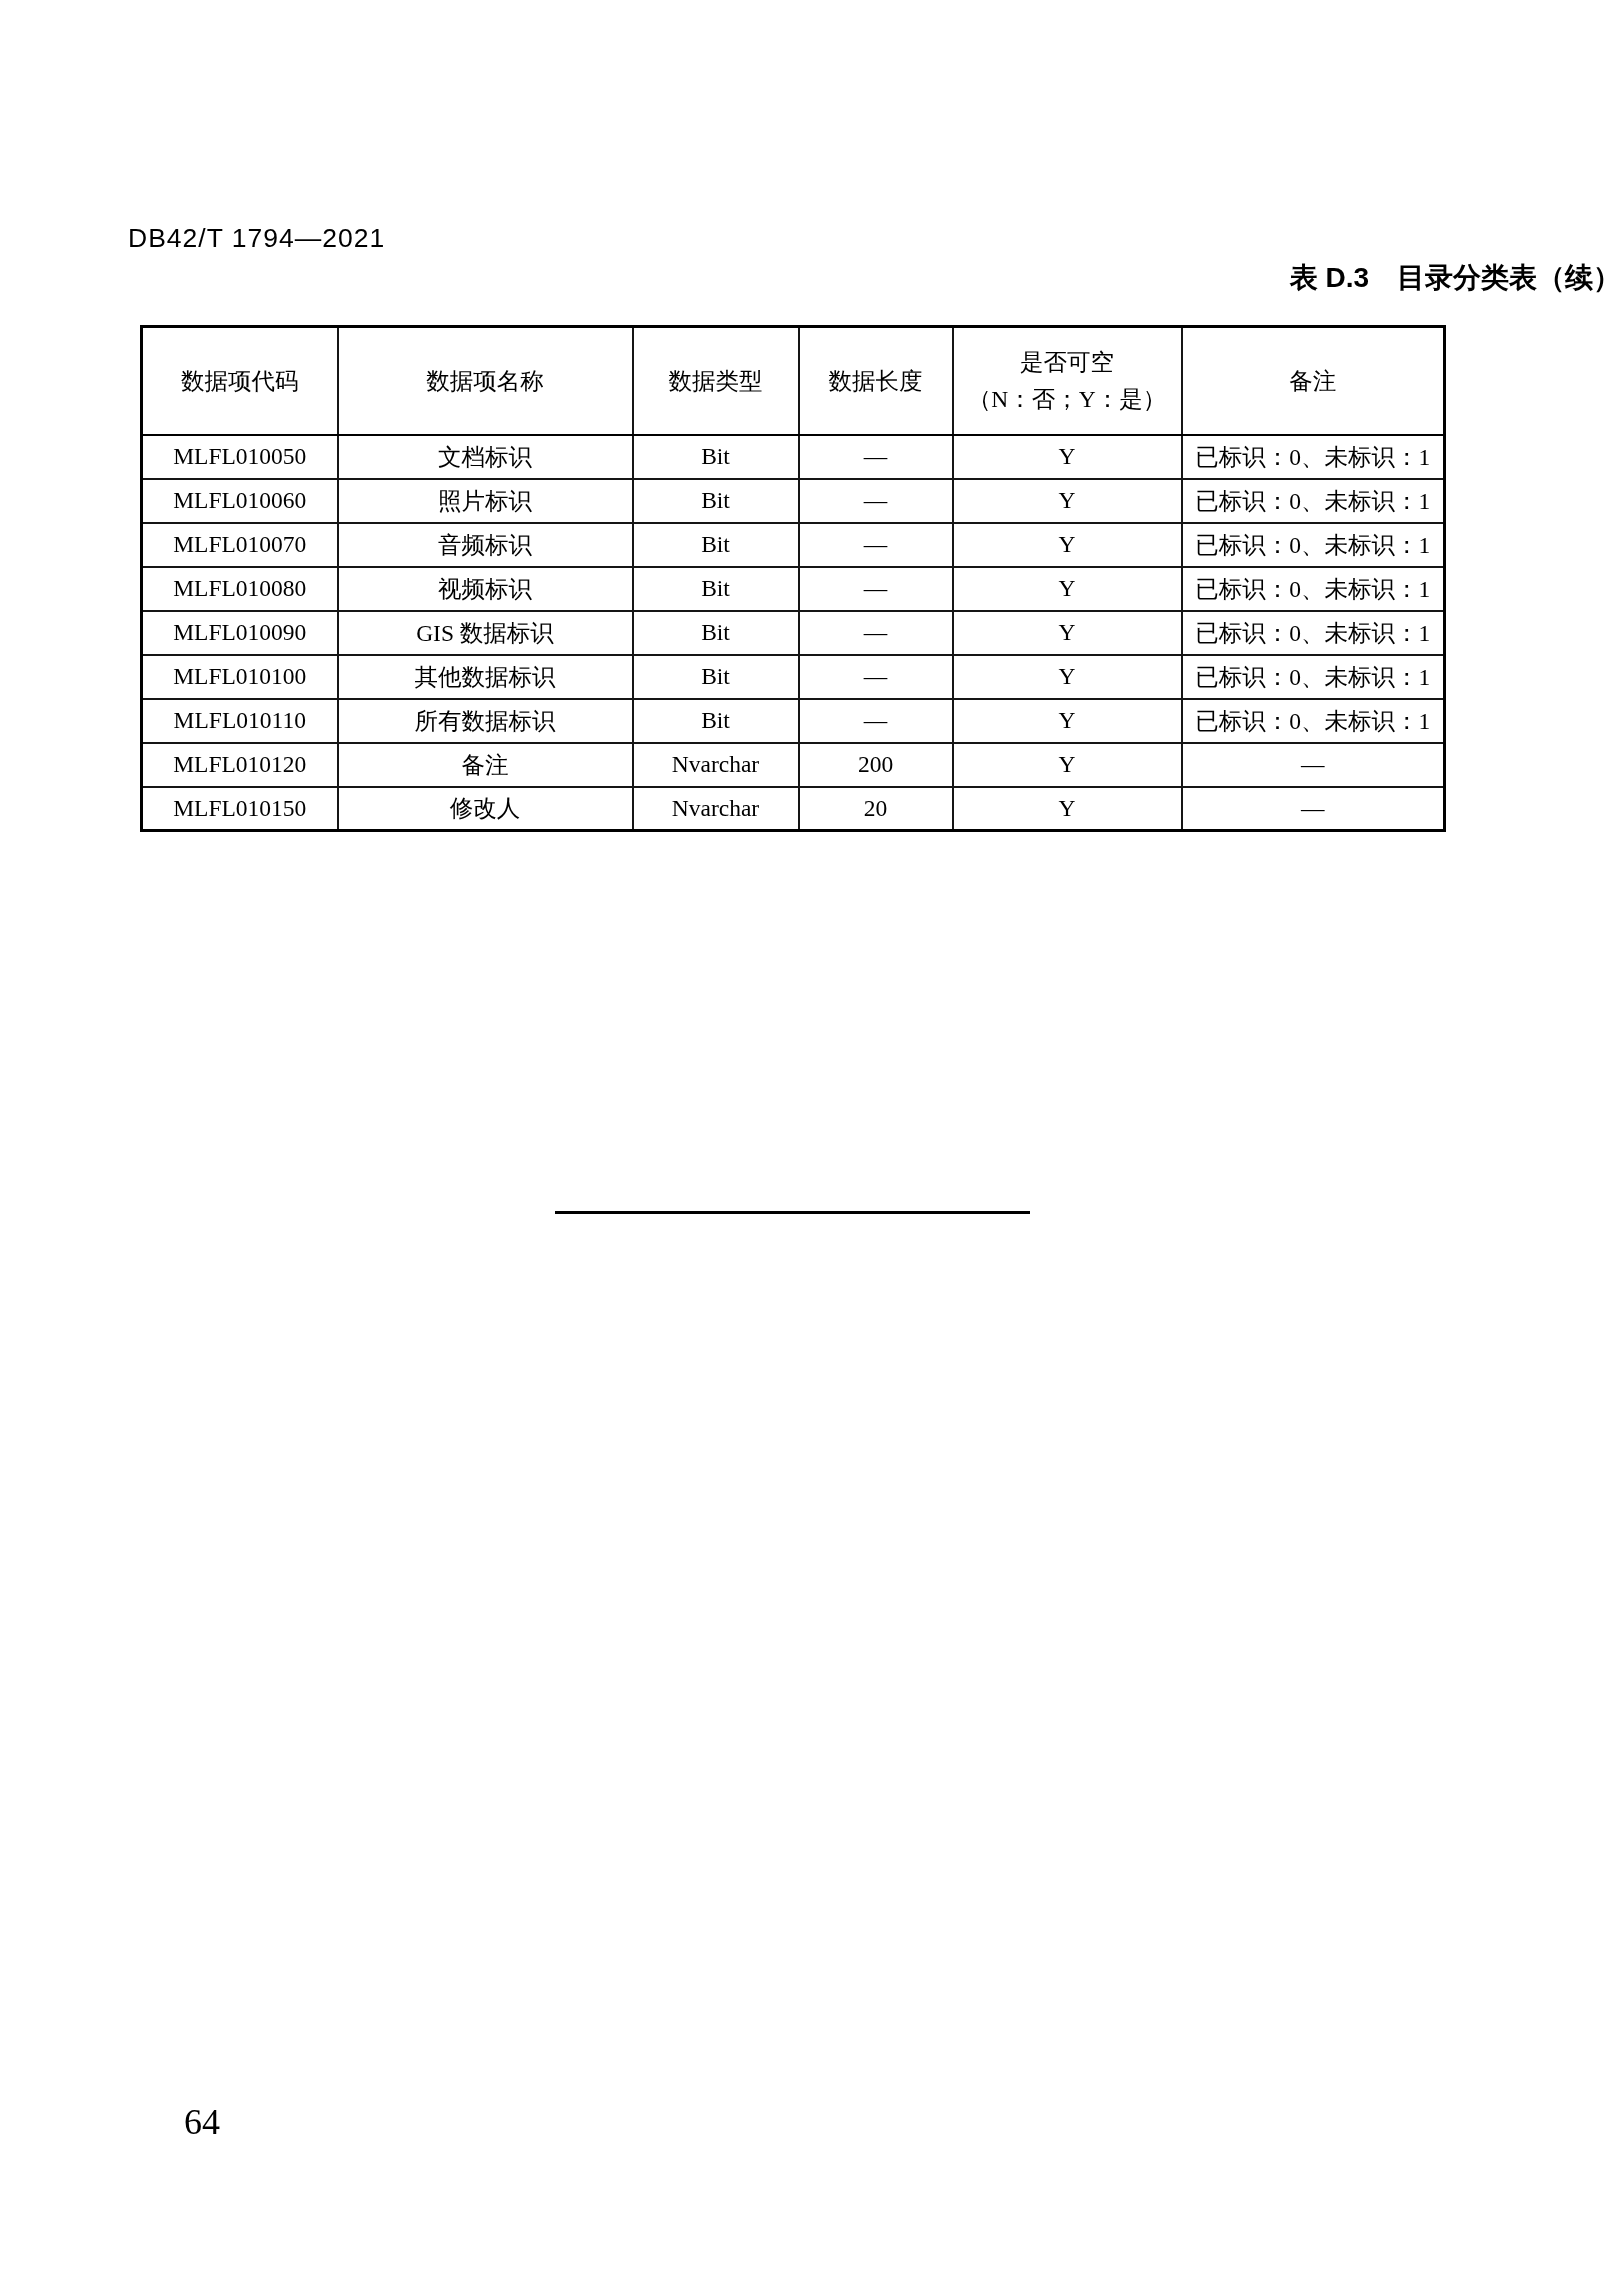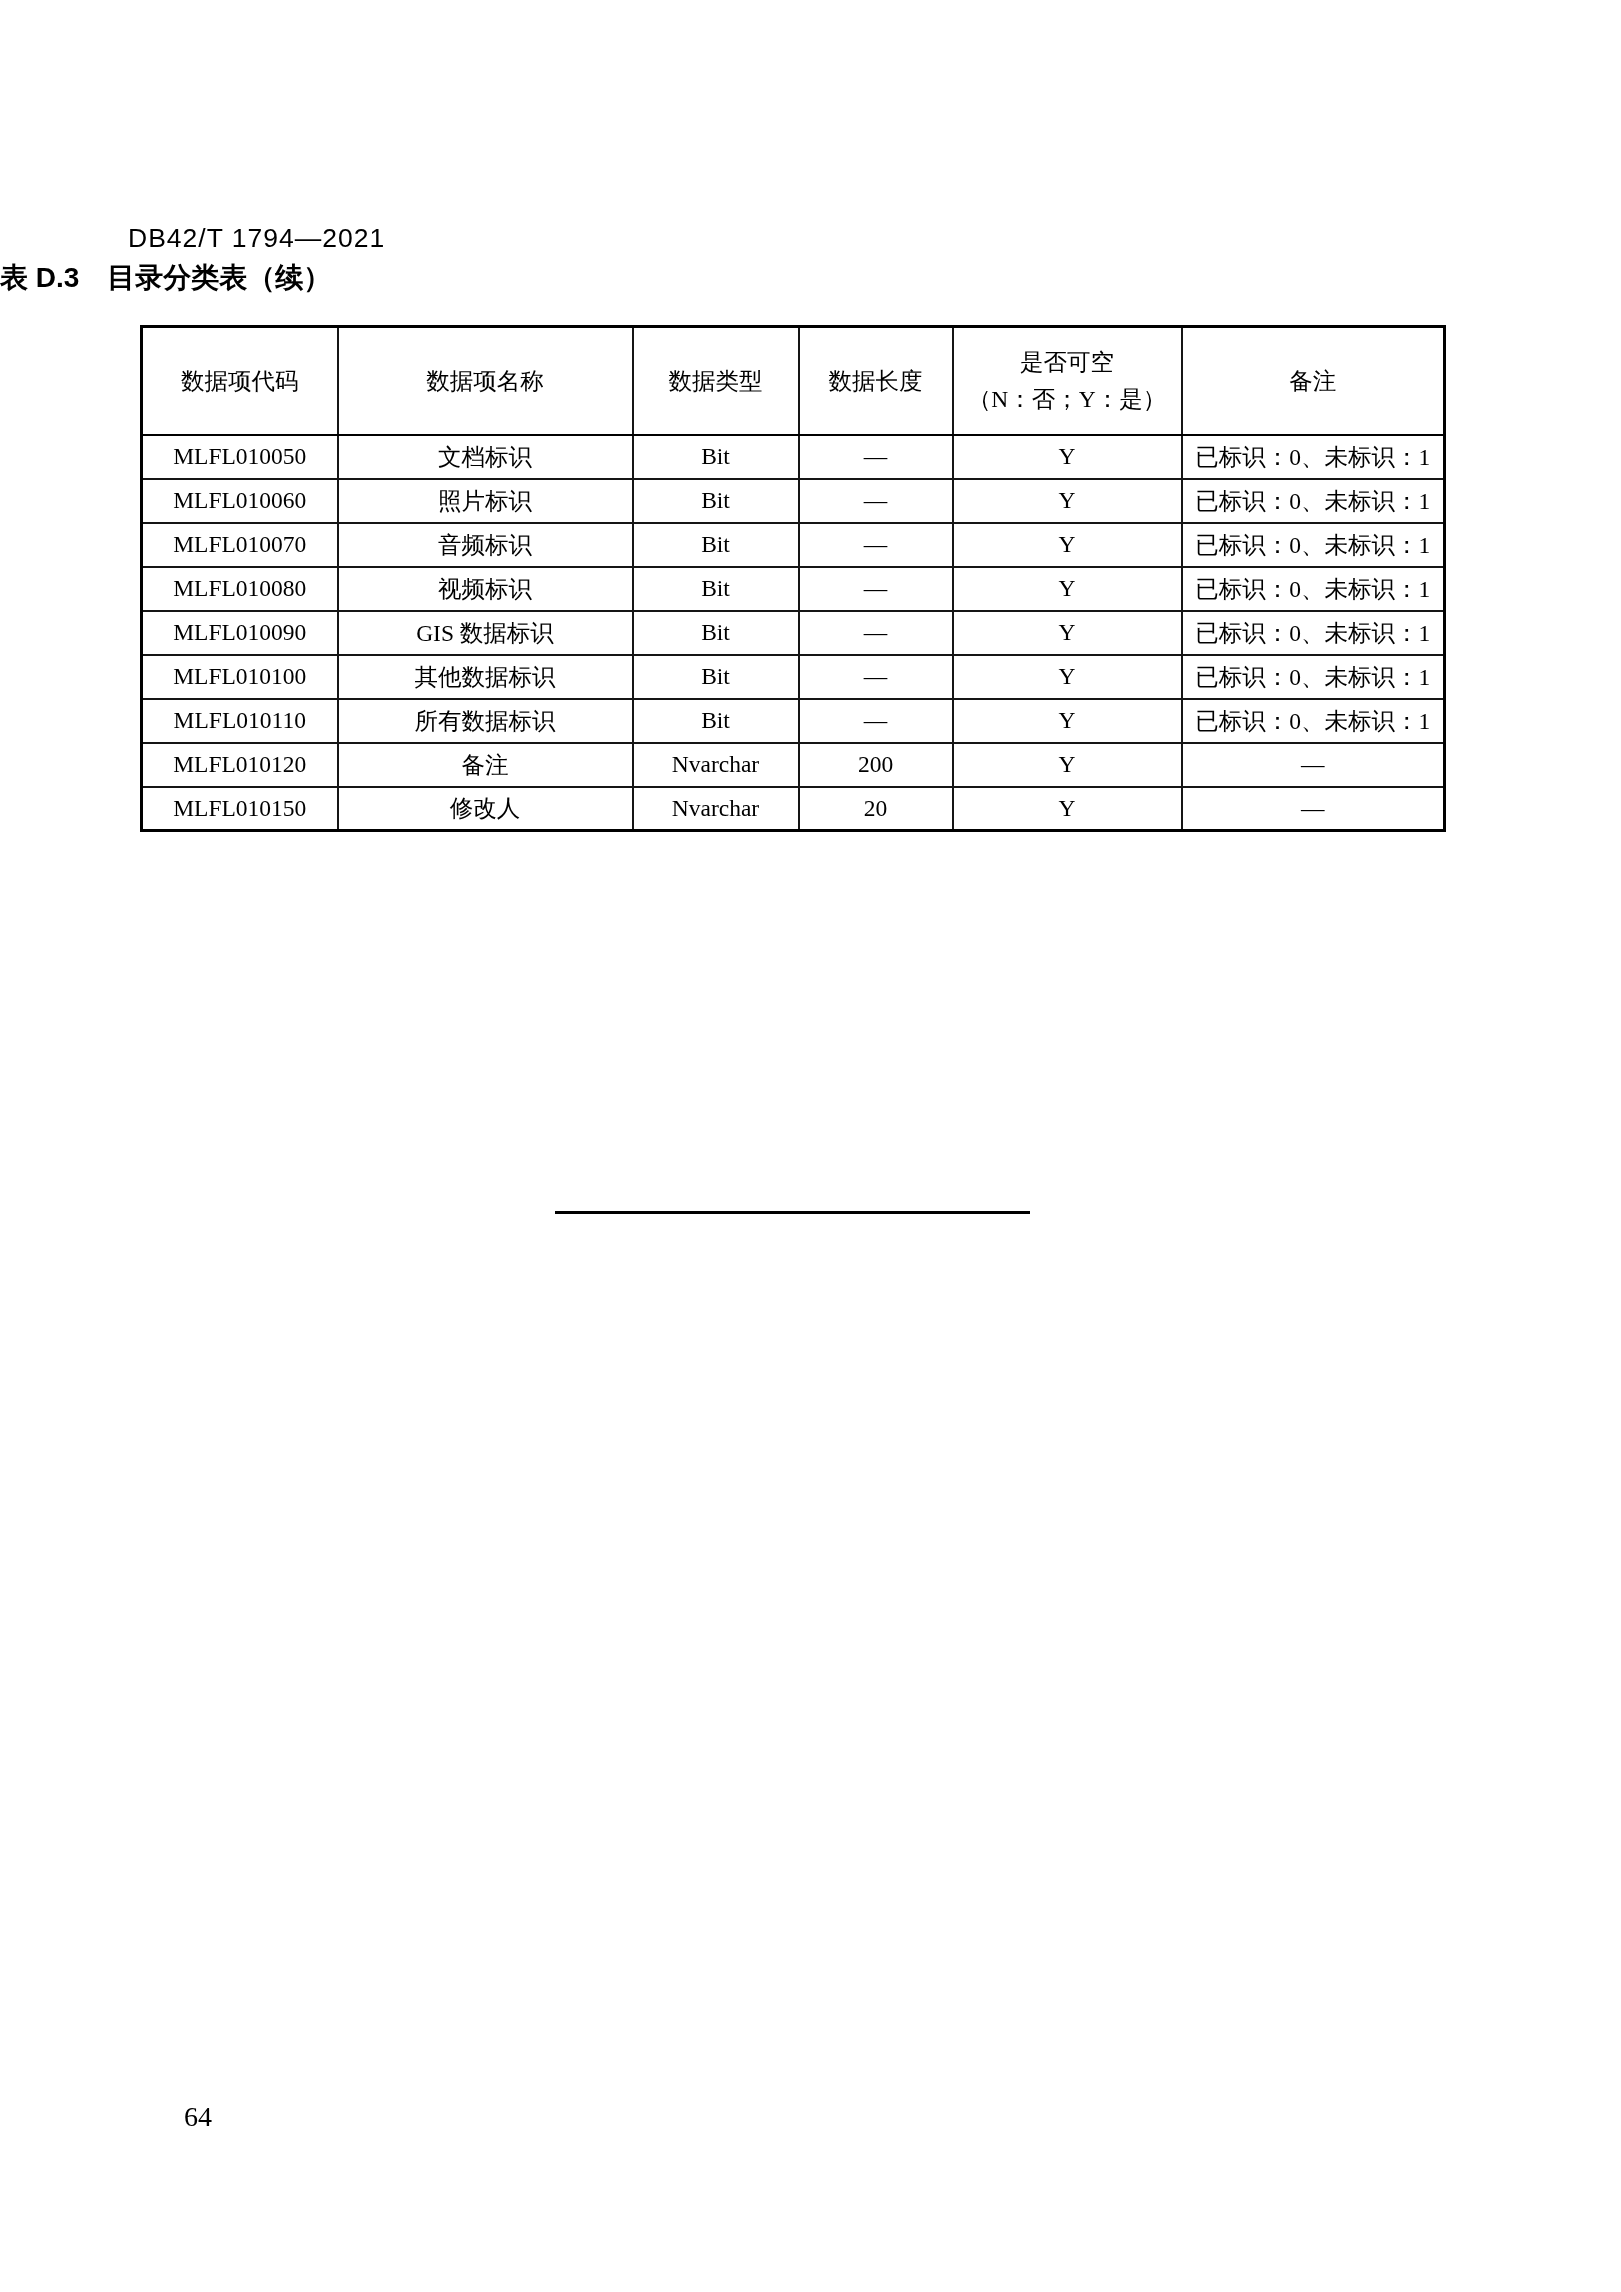--- a/index.html
+++ b/index.html
@@ -24,21 +24,21 @@
     font-size: 26.5px;
     letter-spacing: 1px;
     color: #000000;
     white-space: nowrap;
   }
   .table-title {
     position: absolute;
     left: 0;
     top: 259px;
     width: 100%;
-    text-align: left;
+    text-align: right;
     font-family: "Liberation Sans", "DejaVu Sans", sans-serif;
     font-weight: bold;
     font-size: 28px;
     color: #000000;
     white-space: pre;
   }
   table.data-table {
     position: absolute;
     left: 140px;
     top: 325px;
@@ -76,21 +76,21 @@
     left: 555px;
     top: 1211px;
     width: 475px;
     height: 2.9px;
     background: #000000;
   }
   .page-number {
     position: absolute;
     left: 184px;
     top: 2101px;
-    font-size: 28px;
+    font-size: 36px;
     color: #000000;
   }
 </style>
 </head>
 <body>
 
 <div class="page">
 
   <div class="doc-code">DB42/T 1794—2021</div>
 

